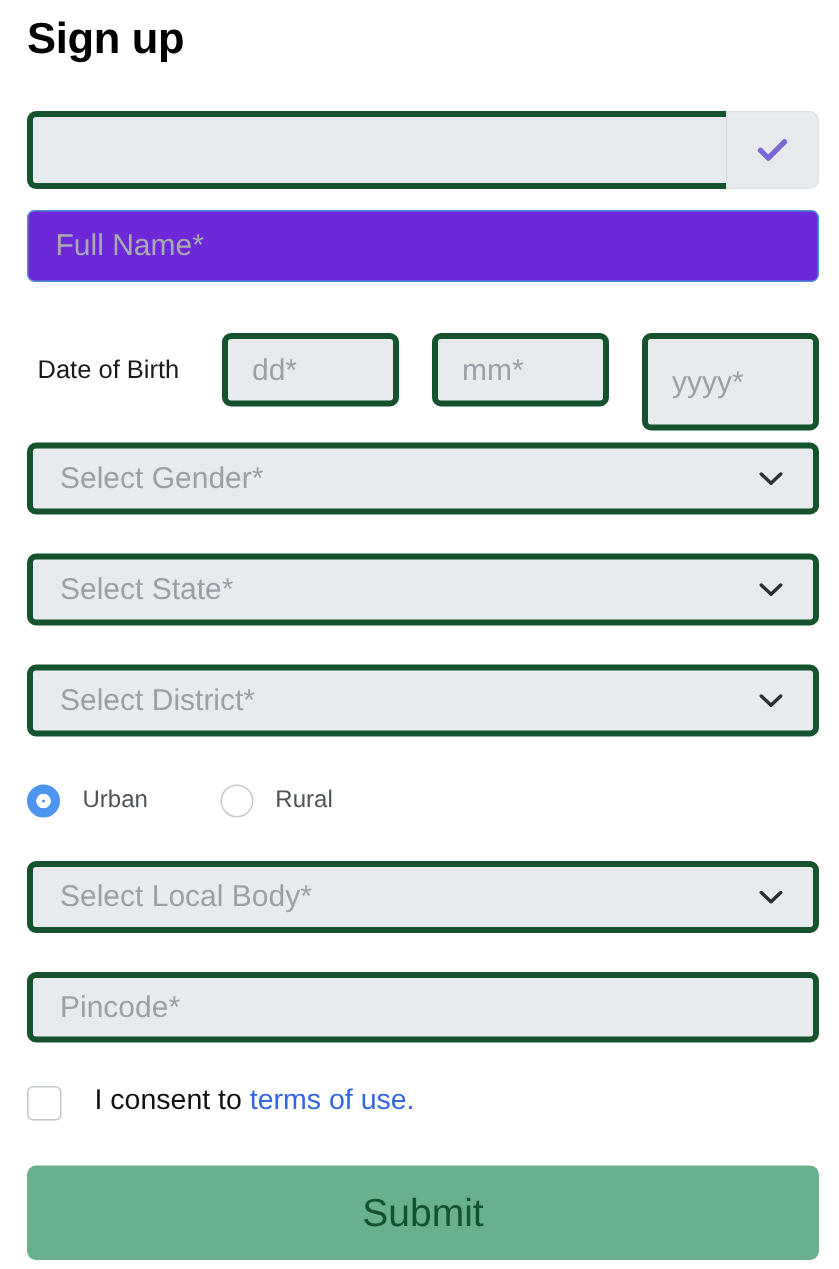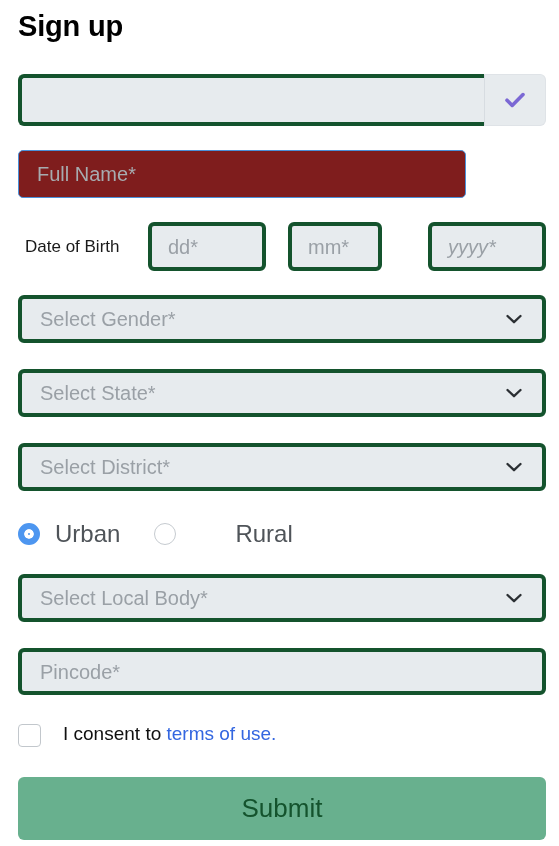--- a/index.html
+++ b/index.html
@@ -85,42 +85,42 @@
     display: flex;
     align-items: center;
     justify-content: center;
     cursor: pointer;
   }
   .check-icon svg { display: block; }
 
   
   .fullname {
     left: 18px;
-    top: 150px;
-    width: 448px;
+    top: 140px;
+    width: 528px;
     height: 48px;
-    background: #7f1d1d;
+    background: #6d28d9;
     border: 1px solid #4a90d9;
     border-radius: 5px;
   }
   .fullname .ph { color: #a7abaf; }
 
   
   .dob-label {
     position: absolute;
     left: 25px;
     top: 236px;
     font-size: 17px;
     color: #1a1a1a;
     line-height: 22px;
     white-space: nowrap;
   }
   .dob-dd { left: 148px; top: 222px; width: 118px; height: 49px; }
-  .dob-mm { left: 288px; top: 222px; width: 94px; height: 49px; }
-  .dob-yy { left: 428px; top: 222px; width: 118px; height: 49px; font-style: italic; }
+  .dob-mm { left: 288px; top: 222px; width: 118px; height: 49px; }
+  .dob-yy { left: 428px; top: 222px; width: 118px; height: 65px; }
 
   
   .select {
     left: 18px;
     width: 528px;
     height: 48px;
     justify-content: space-between;
     cursor: pointer;
   }
   .sel-gender   { top: 295px; }
@@ -141,39 +141,39 @@
     top: 519px;
     height: 30px;
     display: flex;
     align-items: center;
   }
   .radio-opt {
     display: flex;
     align-items: center;
     cursor: pointer;
   }
-  .radio-opt + .radio-opt { margin-left: 34px; gap: 44px; }
+  .radio-opt + .radio-opt { margin-left: 48px; }
   .radio-dot {
     width: 22px;
     height: 22px;
     border-radius: 50%;
     box-sizing: border-box;
     flex: none;
   }
   .radio-dot.on {
     background: #4d96f0;
     border: 6px solid #4d96f0;
     box-shadow: inset 0 0 0 4px #ffffff;
   }
   .radio-dot.off {
     background: #ffffff;
     border: 1.5px solid #c6cbd0;
   }
   .radio-label {
-    font-size: 24px;
+    font-size: 16px;
     color: #4f5459;
     margin-left: 15px;
     line-height: 1;
     white-space: nowrap;
   }
 
   
   .pincode { left: 18px; top: 648px; width: 528px; height: 47px; }
 
   

